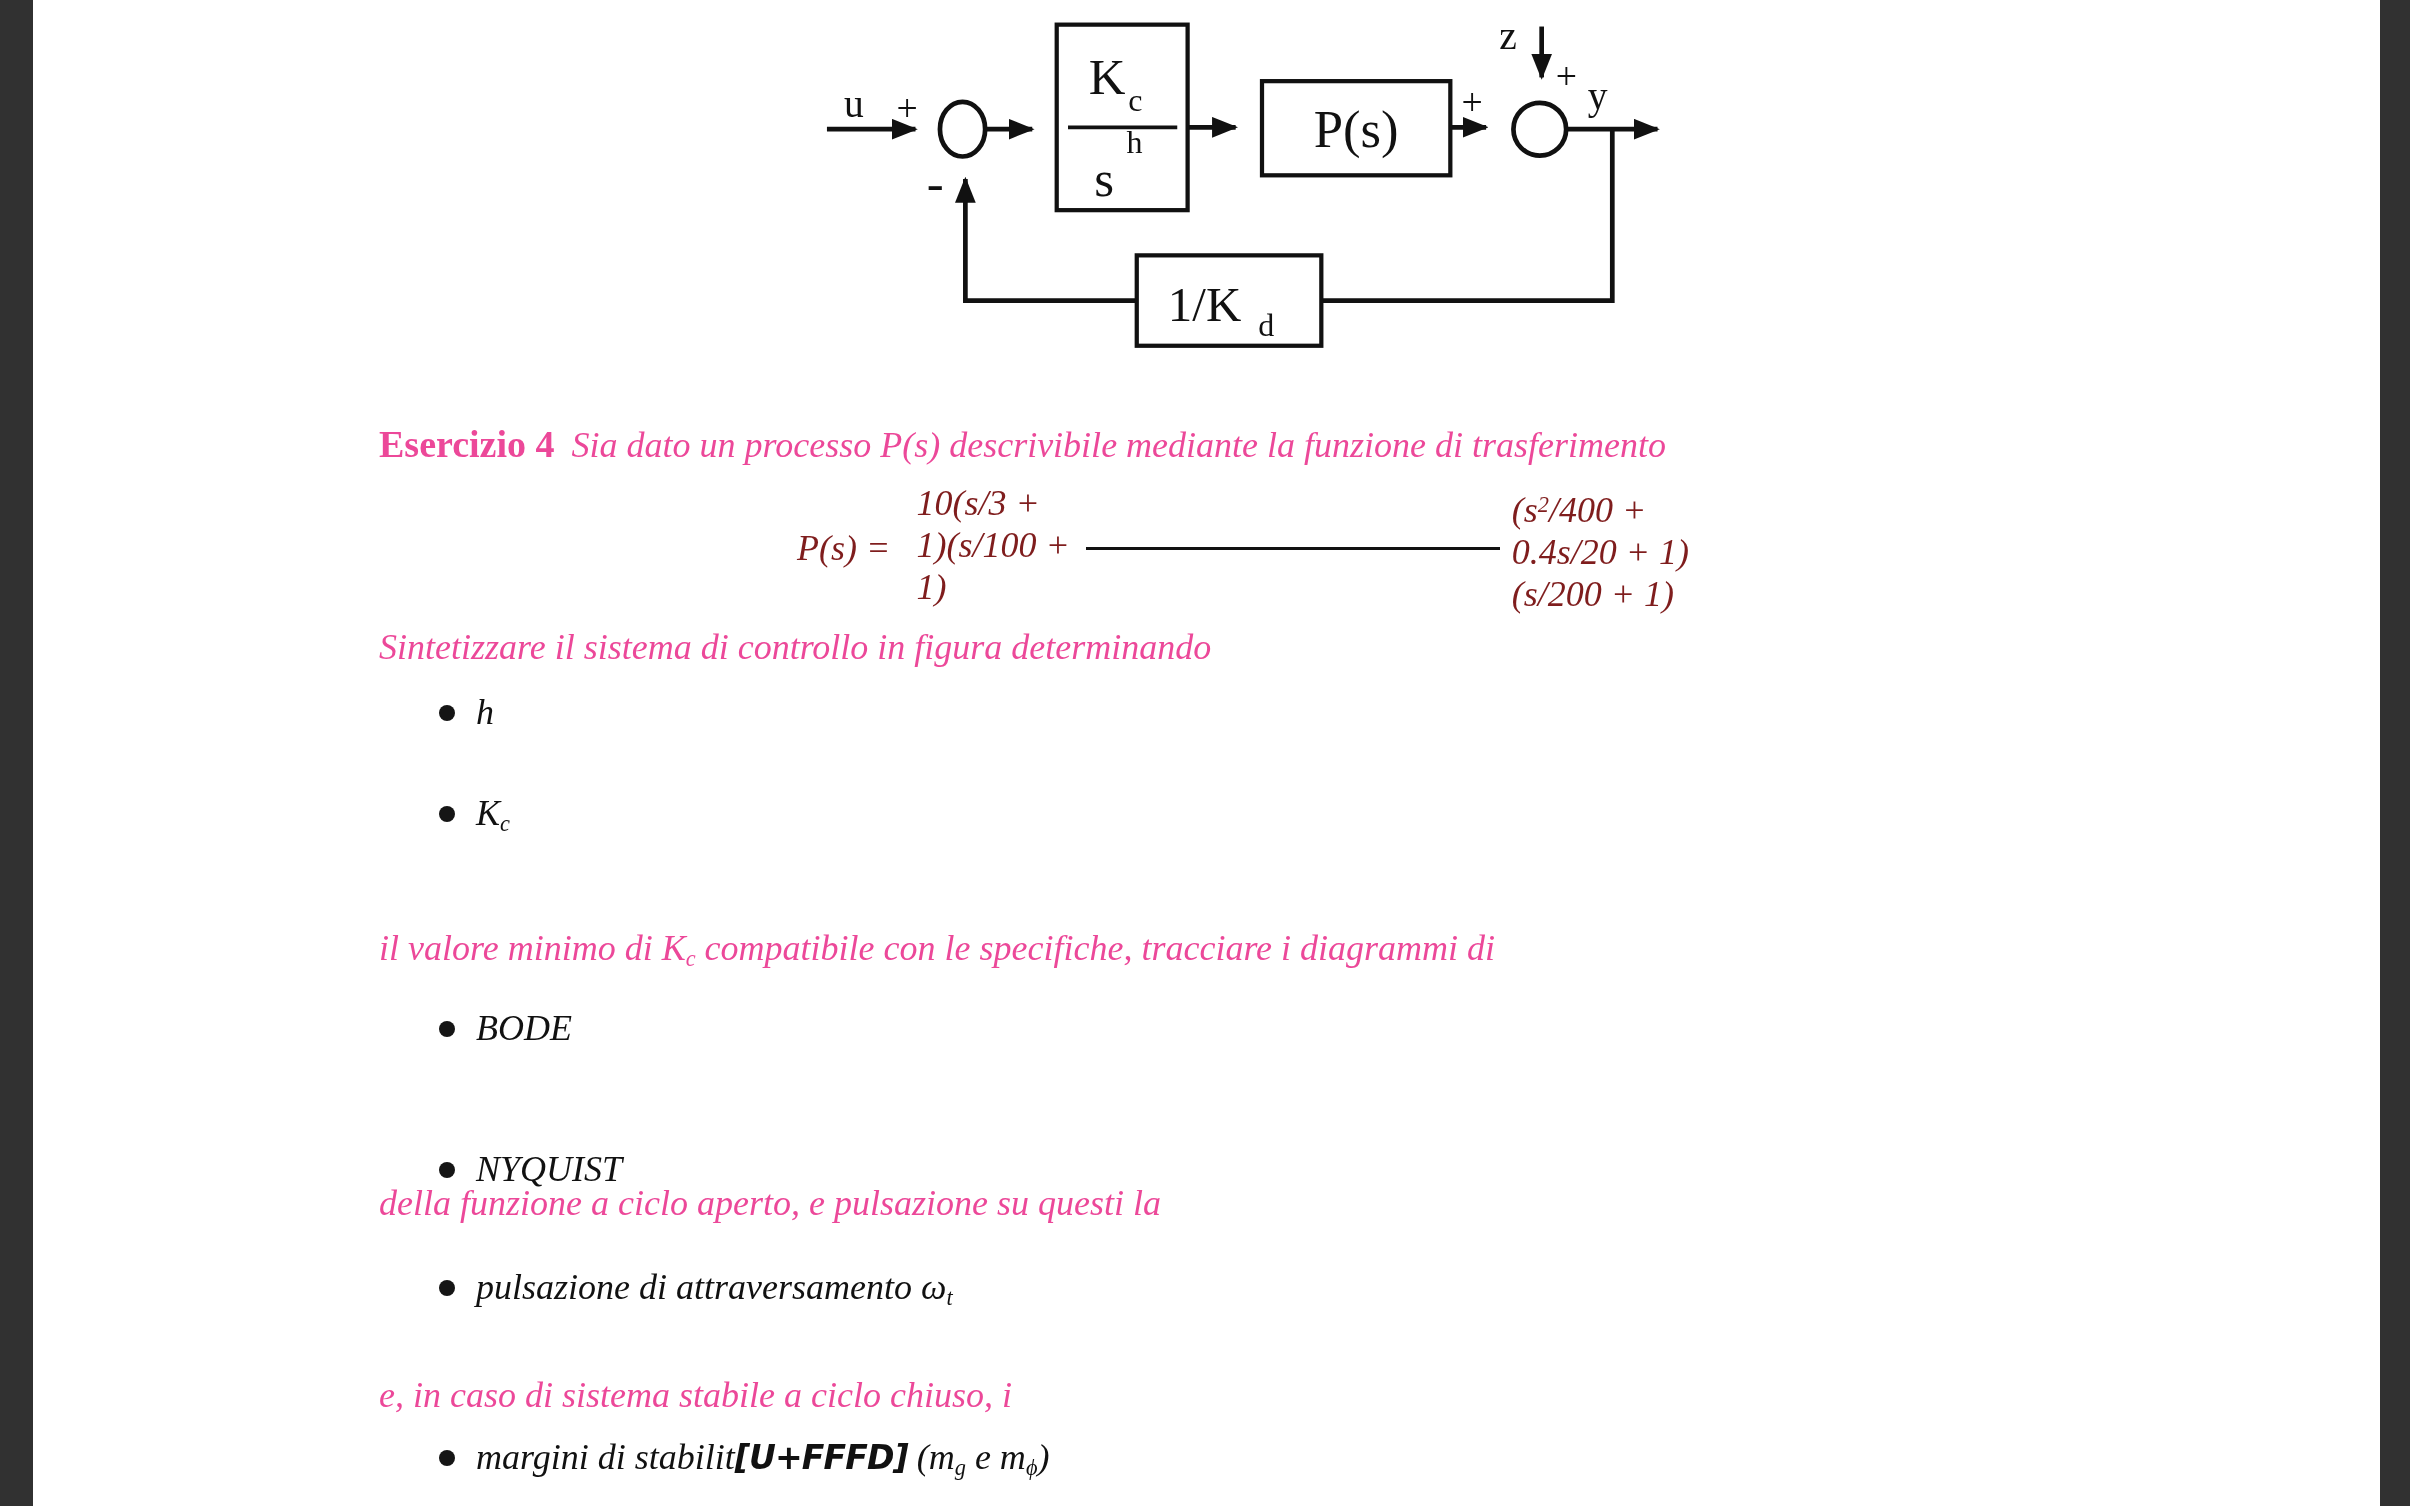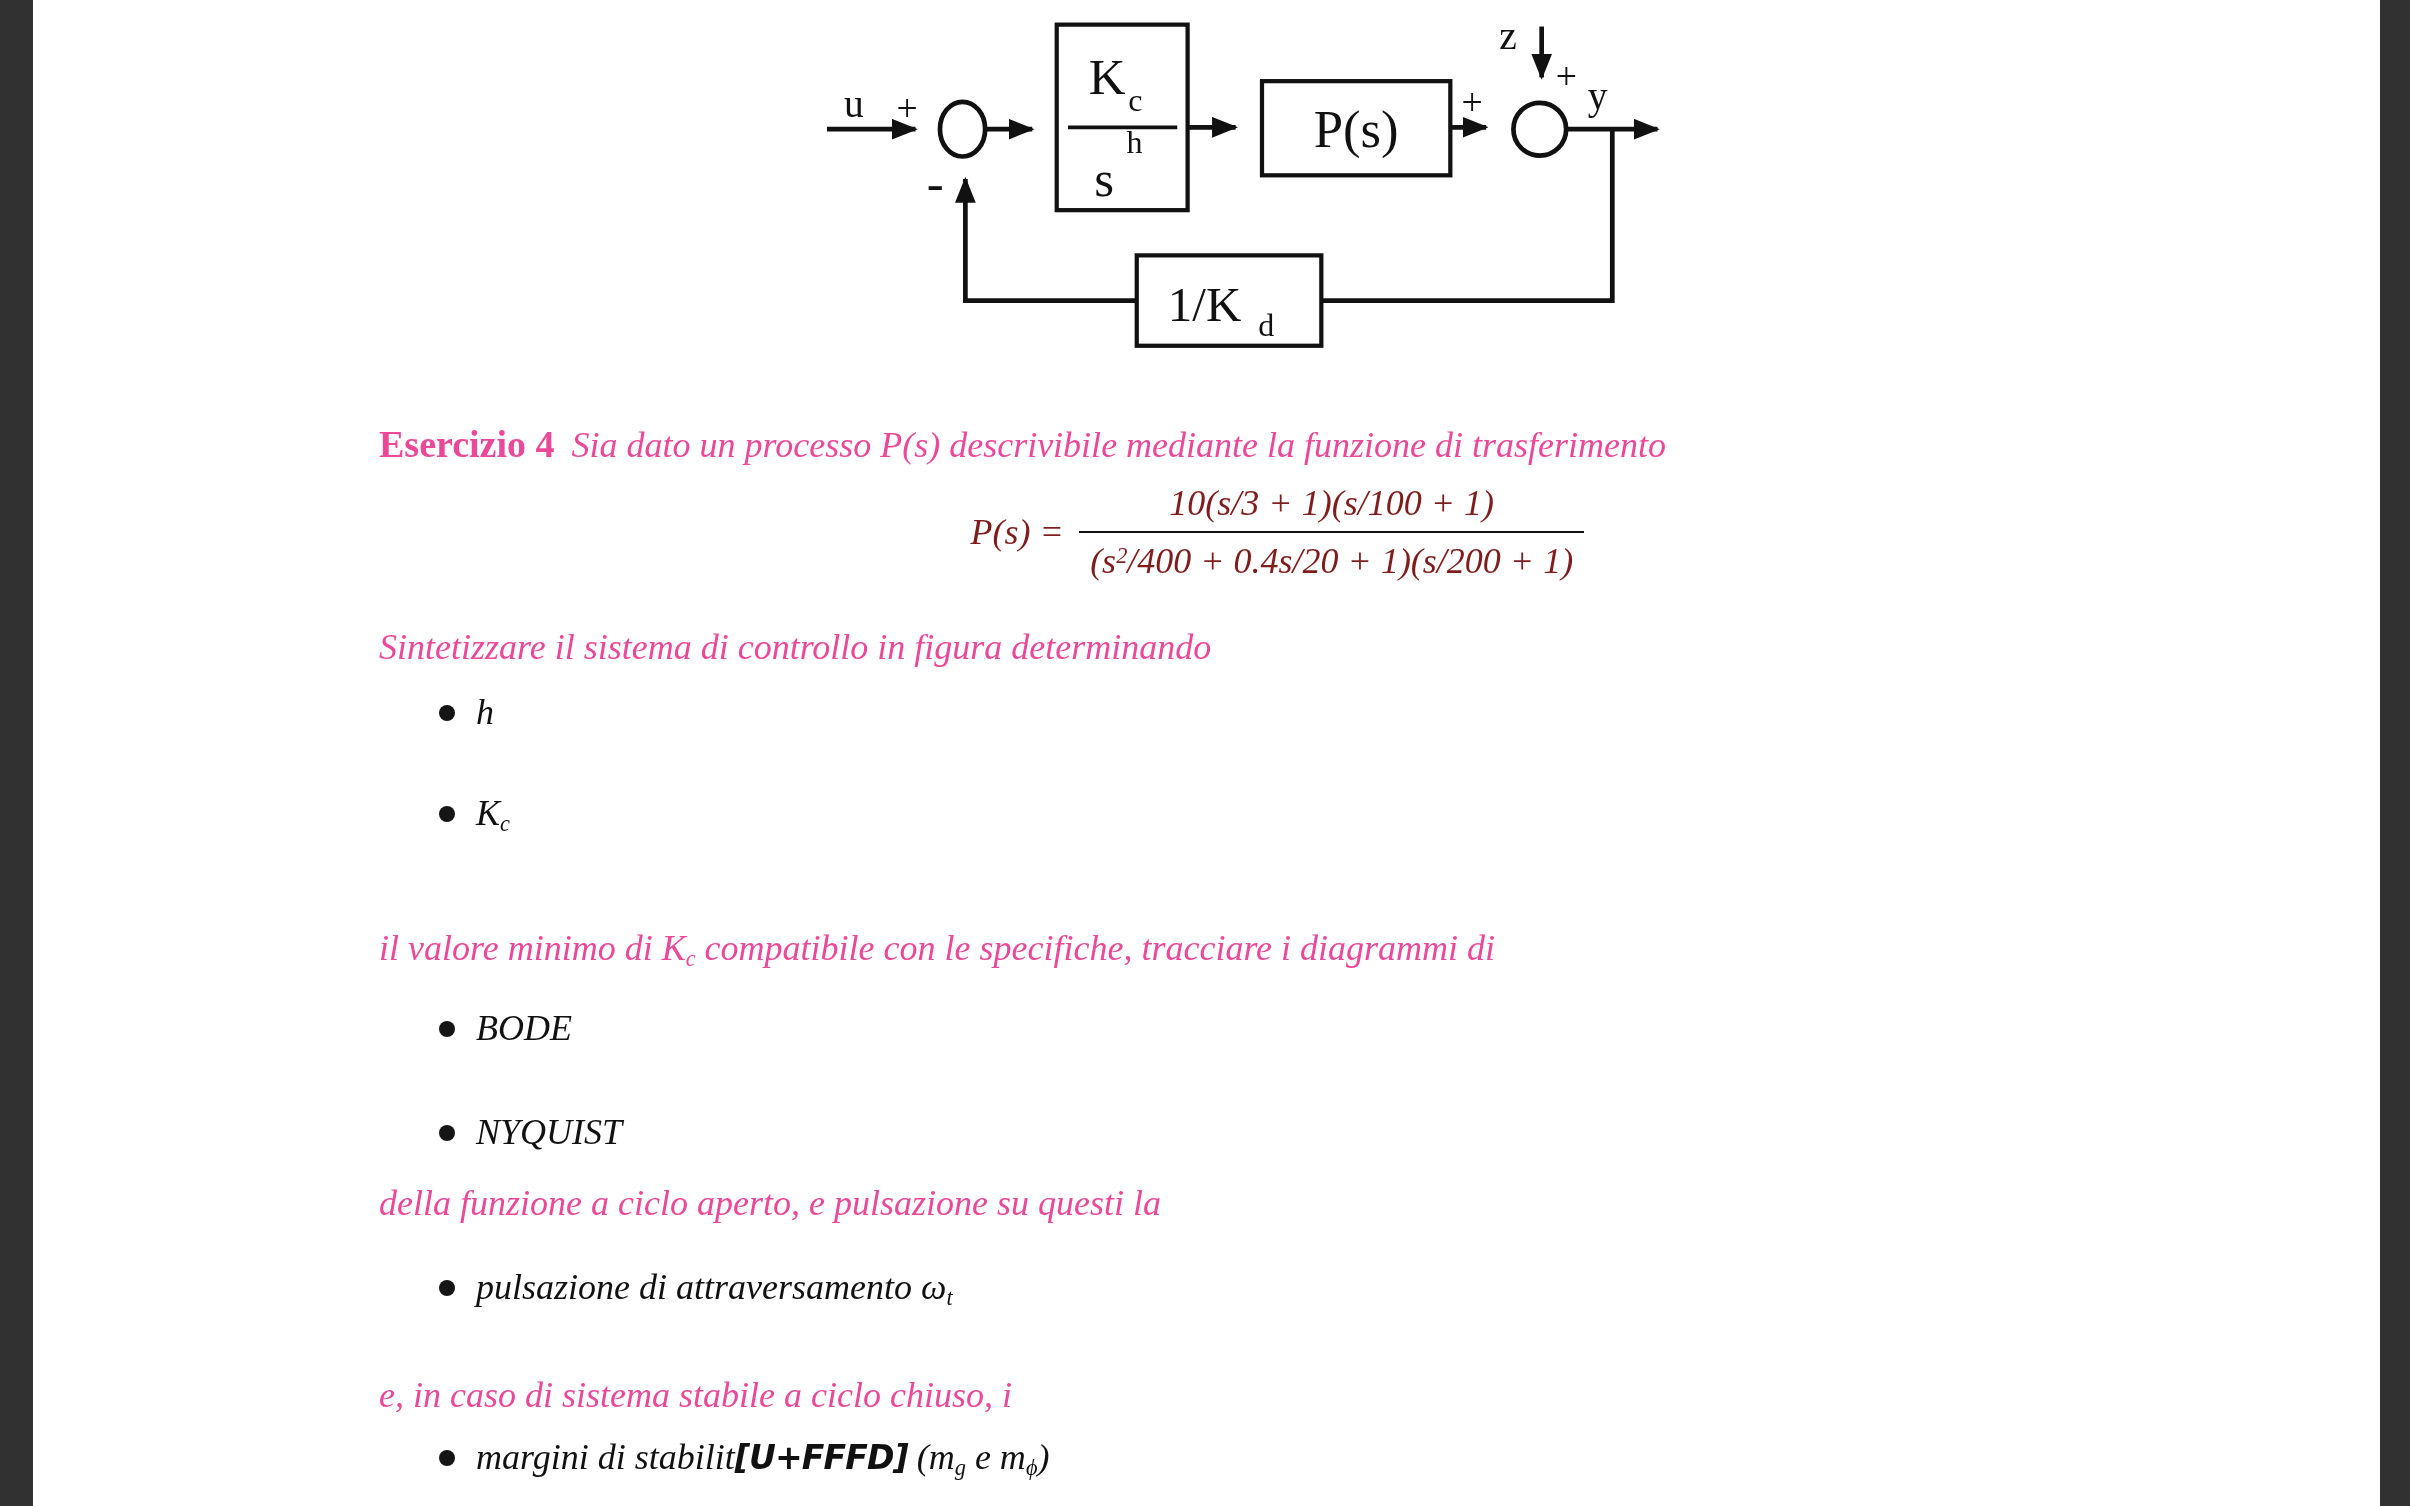--- a/index.html
+++ b/index.html
@@ -16,21 +16,21 @@
   sub.m{font-size:0.62em;vertical-align:-0.28em;line-height:0;}
   sup.m{font-size:0.62em;vertical-align:0.45em;line-height:0;}
   .repl{font-weight:700;font-family:"DejaVu Sans","Liberation Sans",sans-serif;
         font-size:0.92em;letter-spacing:-0.9px;margin-top:45px;}
   .bullet{position:absolute;left:439px;display:flex;align-items:center;}
   .dot{width:16px;height:16px;border-radius:50%;background:#151515;margin-right:21px;flex:none;}
   .bullet .bt{font:italic 36px "Liberation Serif","DejaVu Serif",serif;color:#111;white-space:nowrap;line-height:43px;}
   .formula{position:absolute;left:379px;top:482px;width:1797px;display:flex;
            justify-content:center;align-items:center;gap:15px;
            font:italic 36px "Liberation Serif","DejaVu Serif",serif;color:#7f1d1d;}
-  .frac{display:inline-flex;flex-direction:column;align-items:center;}
+  .frac{display:inline-flex;flex-direction:row;align-items:center;}
   .fnum{padding:0 11.3px 6.6px;}
   .fbar{height:2.8px;background:#111;width:100%;}
   .fden{padding:6.6px 11.3px 0;}
   svg text{font-family:"Liberation Serif","DejaVu Serif",serif;fill:#111;}
   .diagram-wrap{position:absolute;left:810px;top:0;width:904px;height:377px;}
 </style>
 </head>
 <body>
 
 <div class="screen">
@@ -106,21 +106,21 @@
   </div>
 
   <div class="tl" style="top:927px">
     <span>il valore minimo di K</span><sub class="m">c</sub><span> compatibile con le specifiche, tracciare i diagrammi di</span>
   </div>
 
   <div class="bullet" style="top:1007px">
     <span class="dot"></span>
     <span class="bt">BODE</span>
   </div>
-  <div class="bullet" style="top:1111px">
+  <div class="bullet" style="top:1148px">
     <span class="dot"></span>
     <span class="bt">NYQUIST</span>
   </div>
 
   <div class="tl" style="top:1182px">della funzione a ciclo aperto, e pulsazione su questi la</div>
 
   <div class="bullet" style="top:1266px">
     <span class="dot"></span>
     <span class="bt"><span>pulsazione di attraversamento ω</span><sub class="m">t</sub></span>
   </div>

